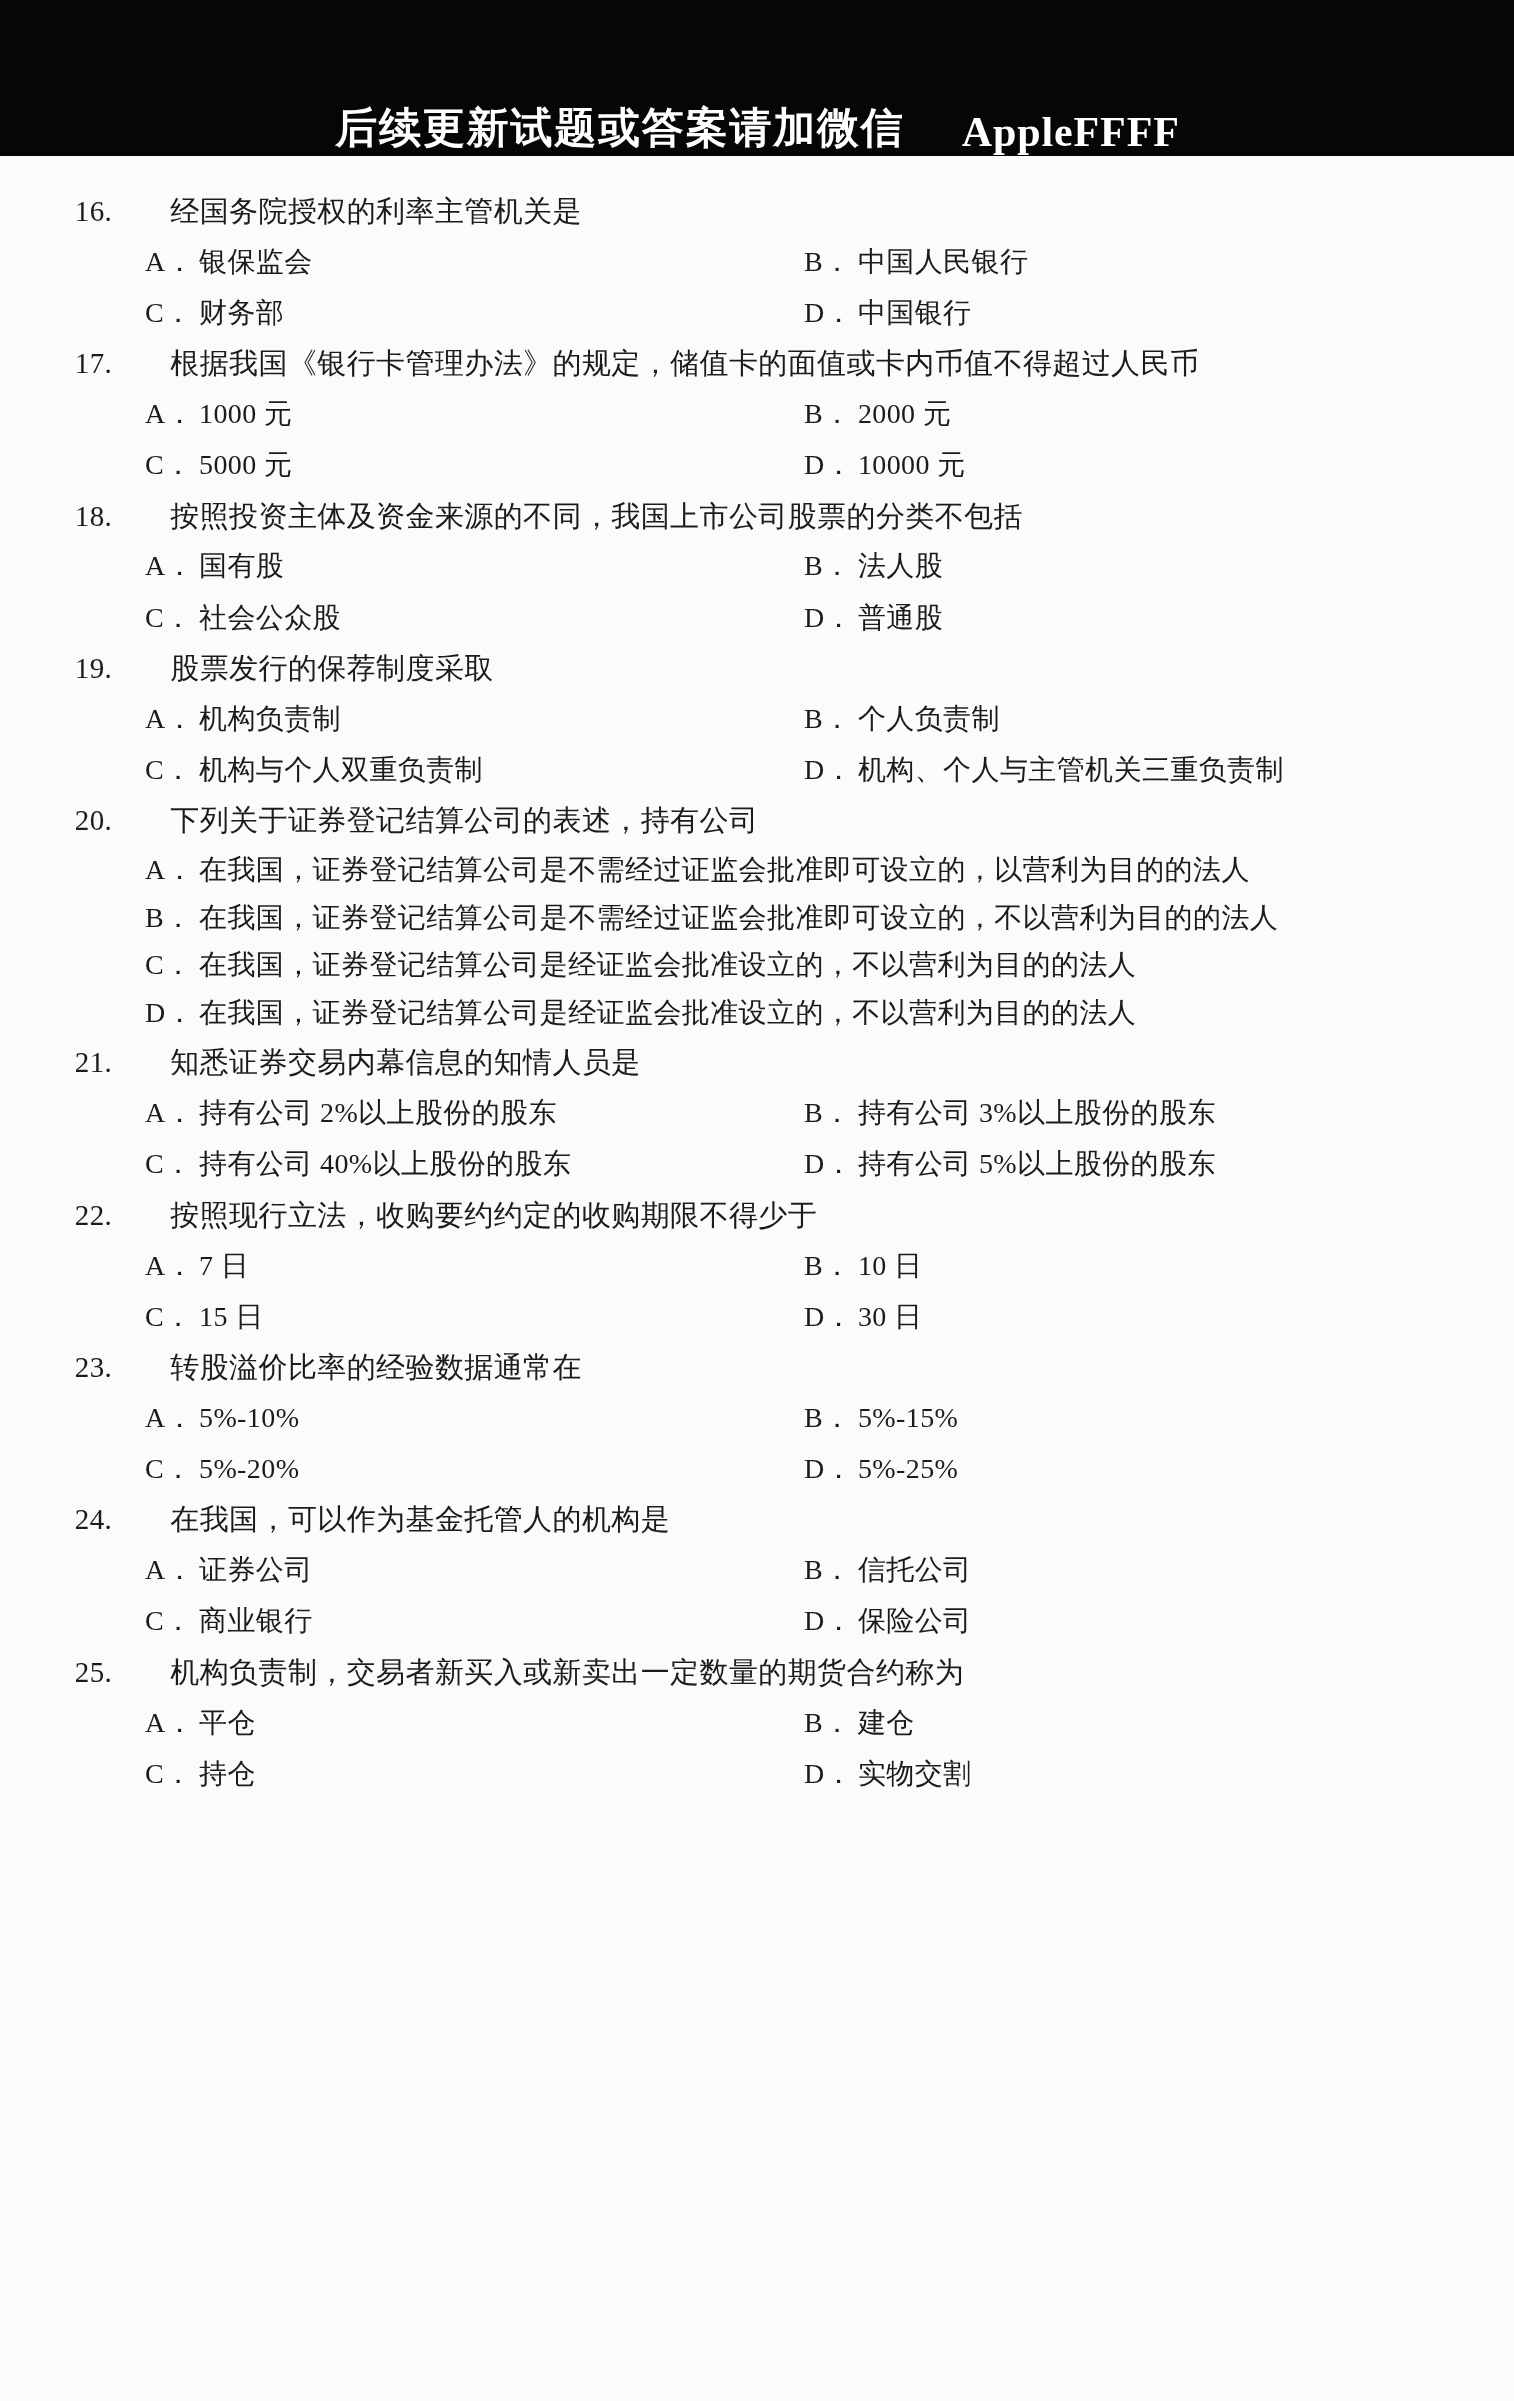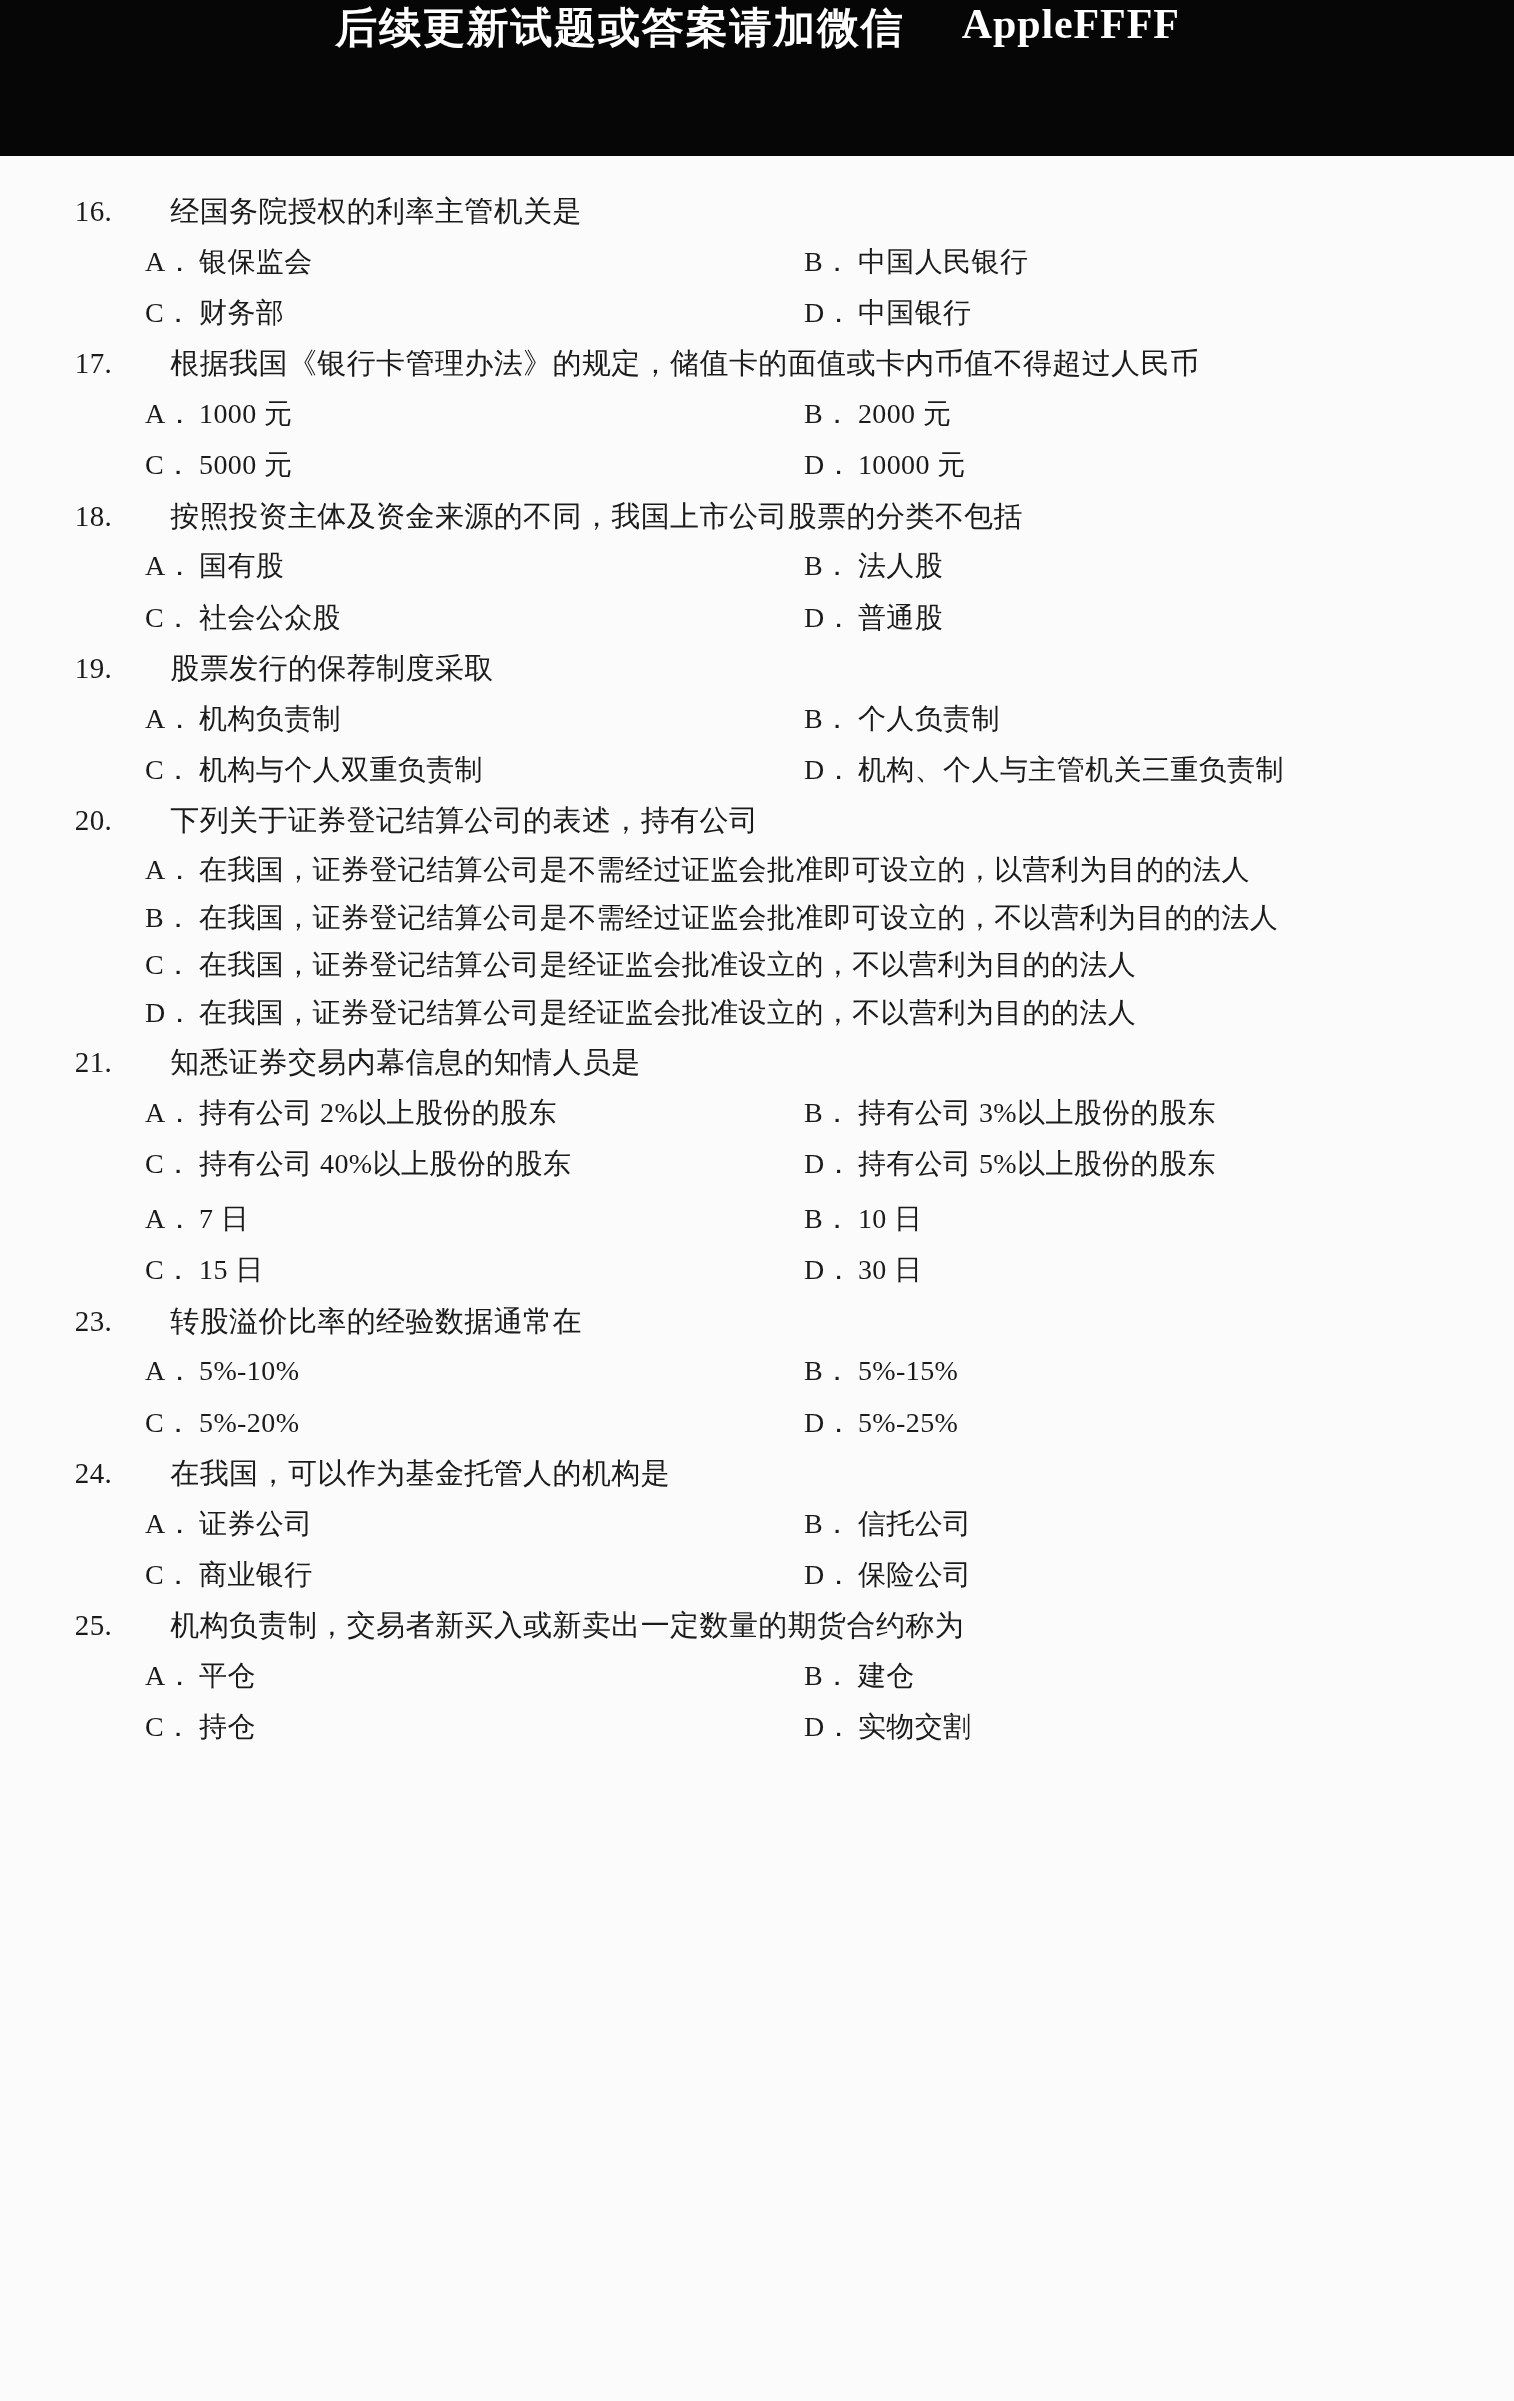--- a/index.html
+++ b/index.html
@@ -18,21 +18,21 @@
     min-height: 2401px;
     background: #fbfbfb;
     overflow: hidden;
   }
   
   .banner {
     width: 1515px;
     height: 156px;
     background: #060606;
     display: flex;
-    align-items: flex-start;
+    align-items: flex-end;
     justify-content: center;
     gap: 57px;
   }
   .banner-text {
     color: #ffffff;
     font-family: "Liberation Sans", "DejaVu Sans", sans-serif;
     font-size: 42px;
     font-weight: 700;
     letter-spacing: 1.8px;
   }
@@ -253,20 +253,24 @@
             <span class="opt-key">C．</span>
             <span class="opt-val">持有公司 40%以上股份的股东</span>
           </div>
           <div class="opt">
             <span class="opt-key">D．</span>
             <span class="opt-val">持有公司 5%以上股份的股东</span>
           </div>
         </div>
       </div>
       <div class="q">
+        <div class="q-stem">
+          <span class="q-num">22.</span>
+          <span class="q-text">按照现行立法，收购要约约定的收购期限不得少于</span>
+        </div>
         <div class="opts-grid">
           <div class="opt">
             <span class="opt-key">A．</span>
             <span class="opt-val">7 日</span>
           </div>
           <div class="opt">
             <span class="opt-key">B．</span>
             <span class="opt-val">10 日</span>
           </div>
           <div class="opt">

